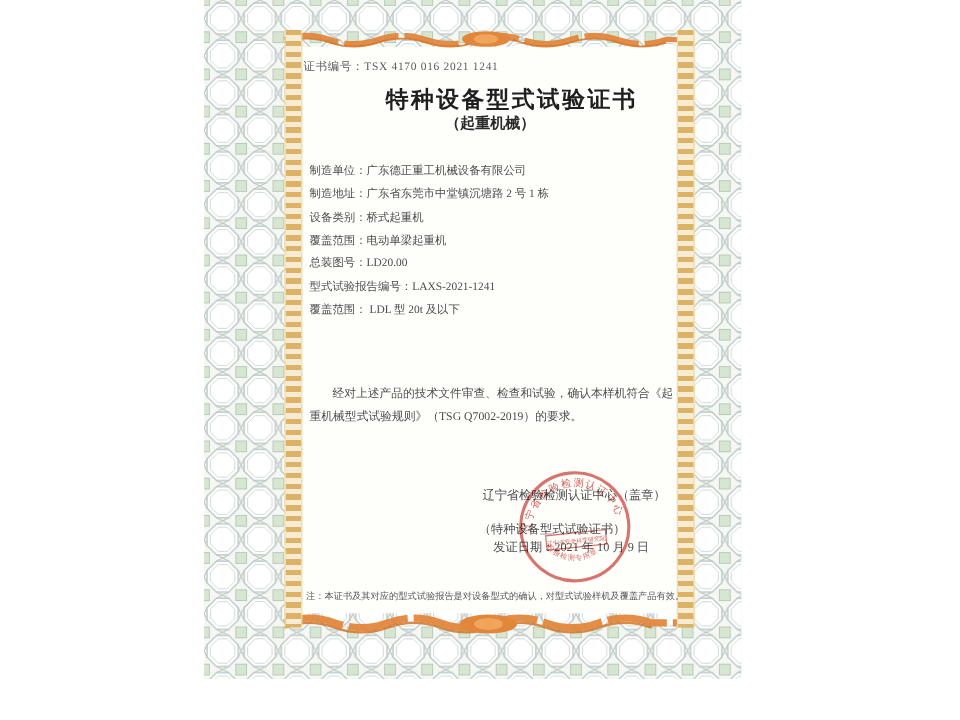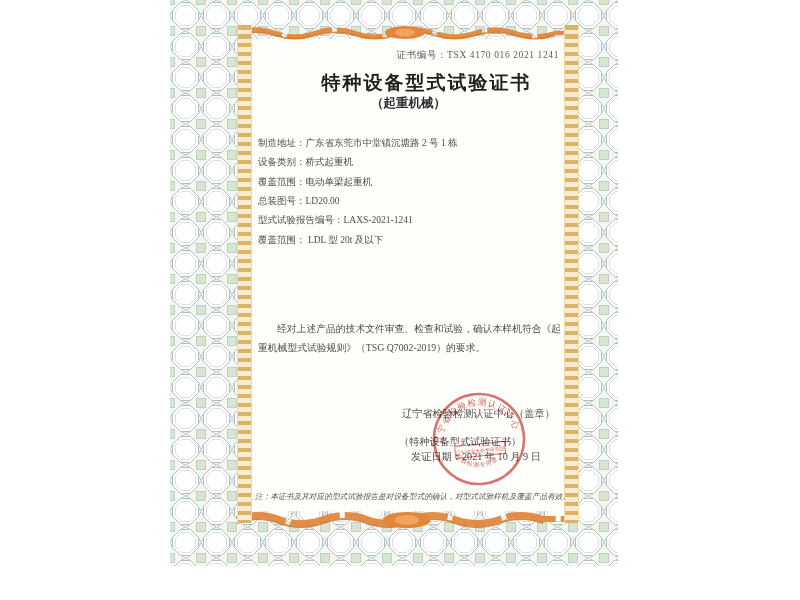--- a/index.html
+++ b/index.html
@@ -8,37 +8,37 @@
   .paper{position:absolute;left:170px;top:0;width:448px;height:566px;overflow:hidden;background:#f5f8f2;}
   .pattern-svg{position:absolute;left:0;top:0;}
   .content-bg{position:absolute;left:82px;top:39px;width:312px;height:472px;background:#fefefb;}
   .band-side{position:absolute;top:25px;width:13px;height:498px;
      background:repeating-linear-gradient(180deg,#dbb266 0 4.5px,#f5ecd3 4.5px 9px);
      border-left:1.5px solid #eedcab;border-right:1.5px solid #eedcab;}
   .band-left{left:67px;}
   .band-right{left:394px;}
   .band-top{position:absolute;left:65px;top:25px;}
   .band-bottom{position:absolute;left:65px;top:509px;}
-  .cert-no{position:absolute;left:83px;top:49px;width:306px;text-align:right;
+  .cert-no{position:absolute;left:83px;top:49px;width:306px;text-align:left;
      font-size:9.5px;letter-spacing:.6px;color:#5a5a5a;white-space:nowrap;}
   .title{position:absolute;left:83px;top:70px;width:347px;text-align:center;
      font-size:19px;font-weight:700;letter-spacing:2px;color:#1f1f1f;white-space:nowrap;}
   .subtitle{position:absolute;left:83px;top:95px;width:311px;text-align:center;
      font-size:12.5px;font-weight:700;color:#2a2a2a;white-space:nowrap;}
   .fields{position:absolute;left:88px;top:134px;}
   .field-row{height:19.35px;line-height:19.35px;font-size:9.5px;color:#4c4c4c;white-space:nowrap;}
   .statement{position:absolute;left:88px;top:320px;width:304px;font-size:9.8px;color:#4c4c4c;}
   .statement .st-line{height:18.5px;line-height:18.5px;white-space:nowrap;}
   .statement .st-line.indent{padding-left:19px;}
   .issuer-line{position:absolute;font-size:10.2px;color:#4c4c4c;white-space:nowrap;line-height:12px;}
   .issuer-1{left:232px;top:408px;}
   .issuer-2{left:229px;top:436px;}
   .issuer-3{left:241px;top:451px;}
   .footnote{position:absolute;left:85px;top:492px;width:312px;font-size:7.7px;
-     color:#555555;white-space:nowrap;letter-spacing:0;font-style:italic;}
+     color:#555555;white-space:nowrap;letter-spacing:0;}
   .stamp{position:absolute;left:258px;top:388px;width:102px;height:102px;
      transform:rotate(-6deg);mix-blend-mode:multiply;opacity:.92;}
 </style>
 </head>
 <body>
 
 <div class="paper">
 
   <svg class="pattern-svg" width="448" height="566">
     <defs>
@@ -71,20 +71,21 @@
     <ellipse cx="172" cy="11" rx="12" ry="5" fill="#f0a45c"></ellipse>
   </svg>
   <div class="band-side band-left"></div>
   <div class="band-side band-right"></div>
 
   <div class="cert-no">证书编号：TSX 4170 016 2021 1241</div>
   <div class="title">特种设备型式试验证书</div>
   <div class="subtitle">（起重机械）</div>
 
   <div class="fields">
+    <div class="field-row"><span>制造单位：</span><span>广东德正重工机械设备有限公司</span></div>
     <div class="field-row"><span>制造地址：</span><span>广东省东莞市中堂镇沉塘路 2 号 1 栋</span></div>
     <div class="field-row"><span>设备类别：</span><span>桥式起重机</span></div>
     <div class="field-row"><span>覆盖范围：</span><span>电动单梁起重机</span></div>
     <div class="field-row"><span>总装图号：</span><span>LD20.00</span></div>
     <div class="field-row"><span>型式试验报告编号：</span><span>LAXS-2021-1241</span></div>
     <div class="field-row"><span>覆盖范围：</span><span> LDL 型 20t 及以下</span></div>
   </div>
 
   <div class="statement">
     <div class="st-line indent">经对上述产品的技术文件审查、检查和试验，确认本样机符合《起</div>

